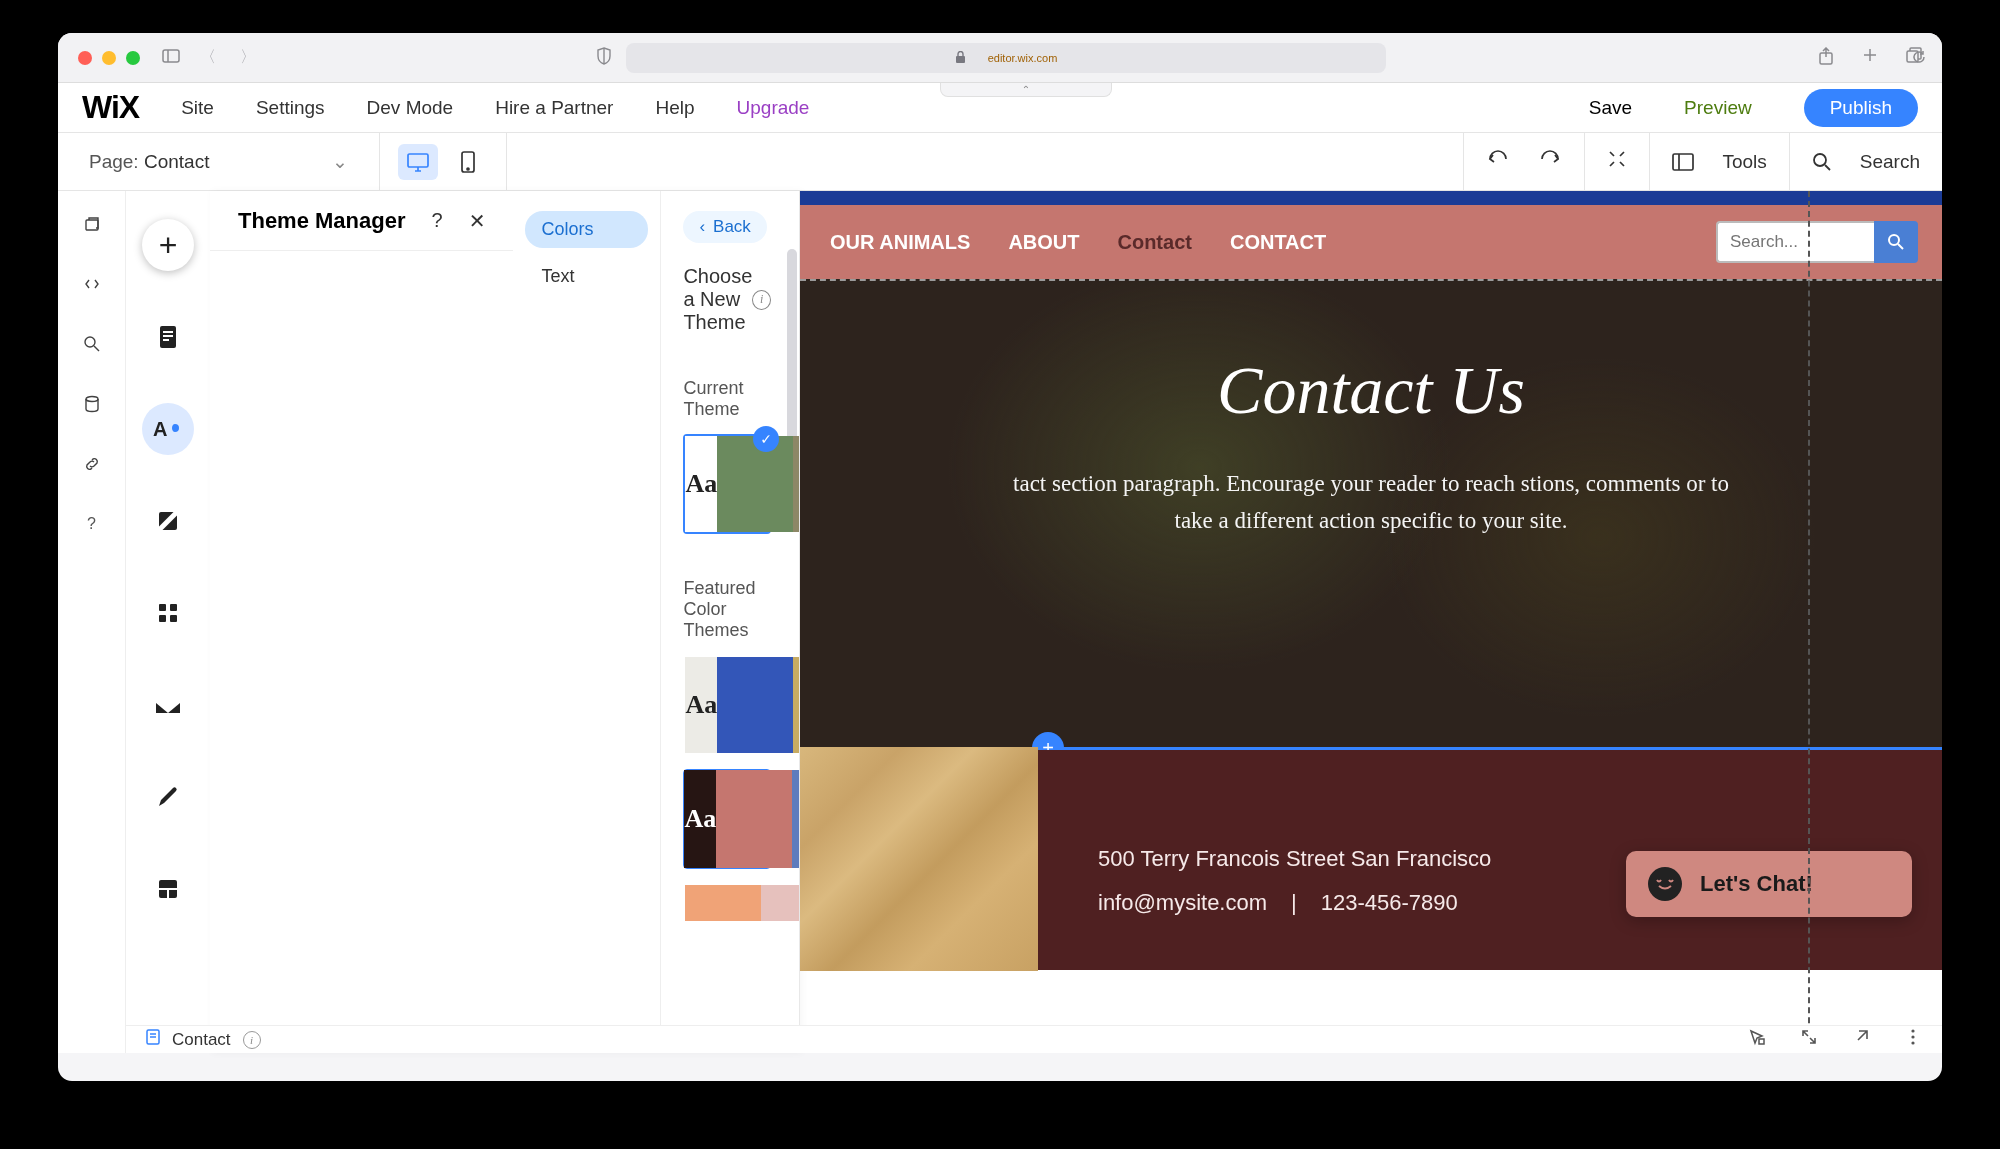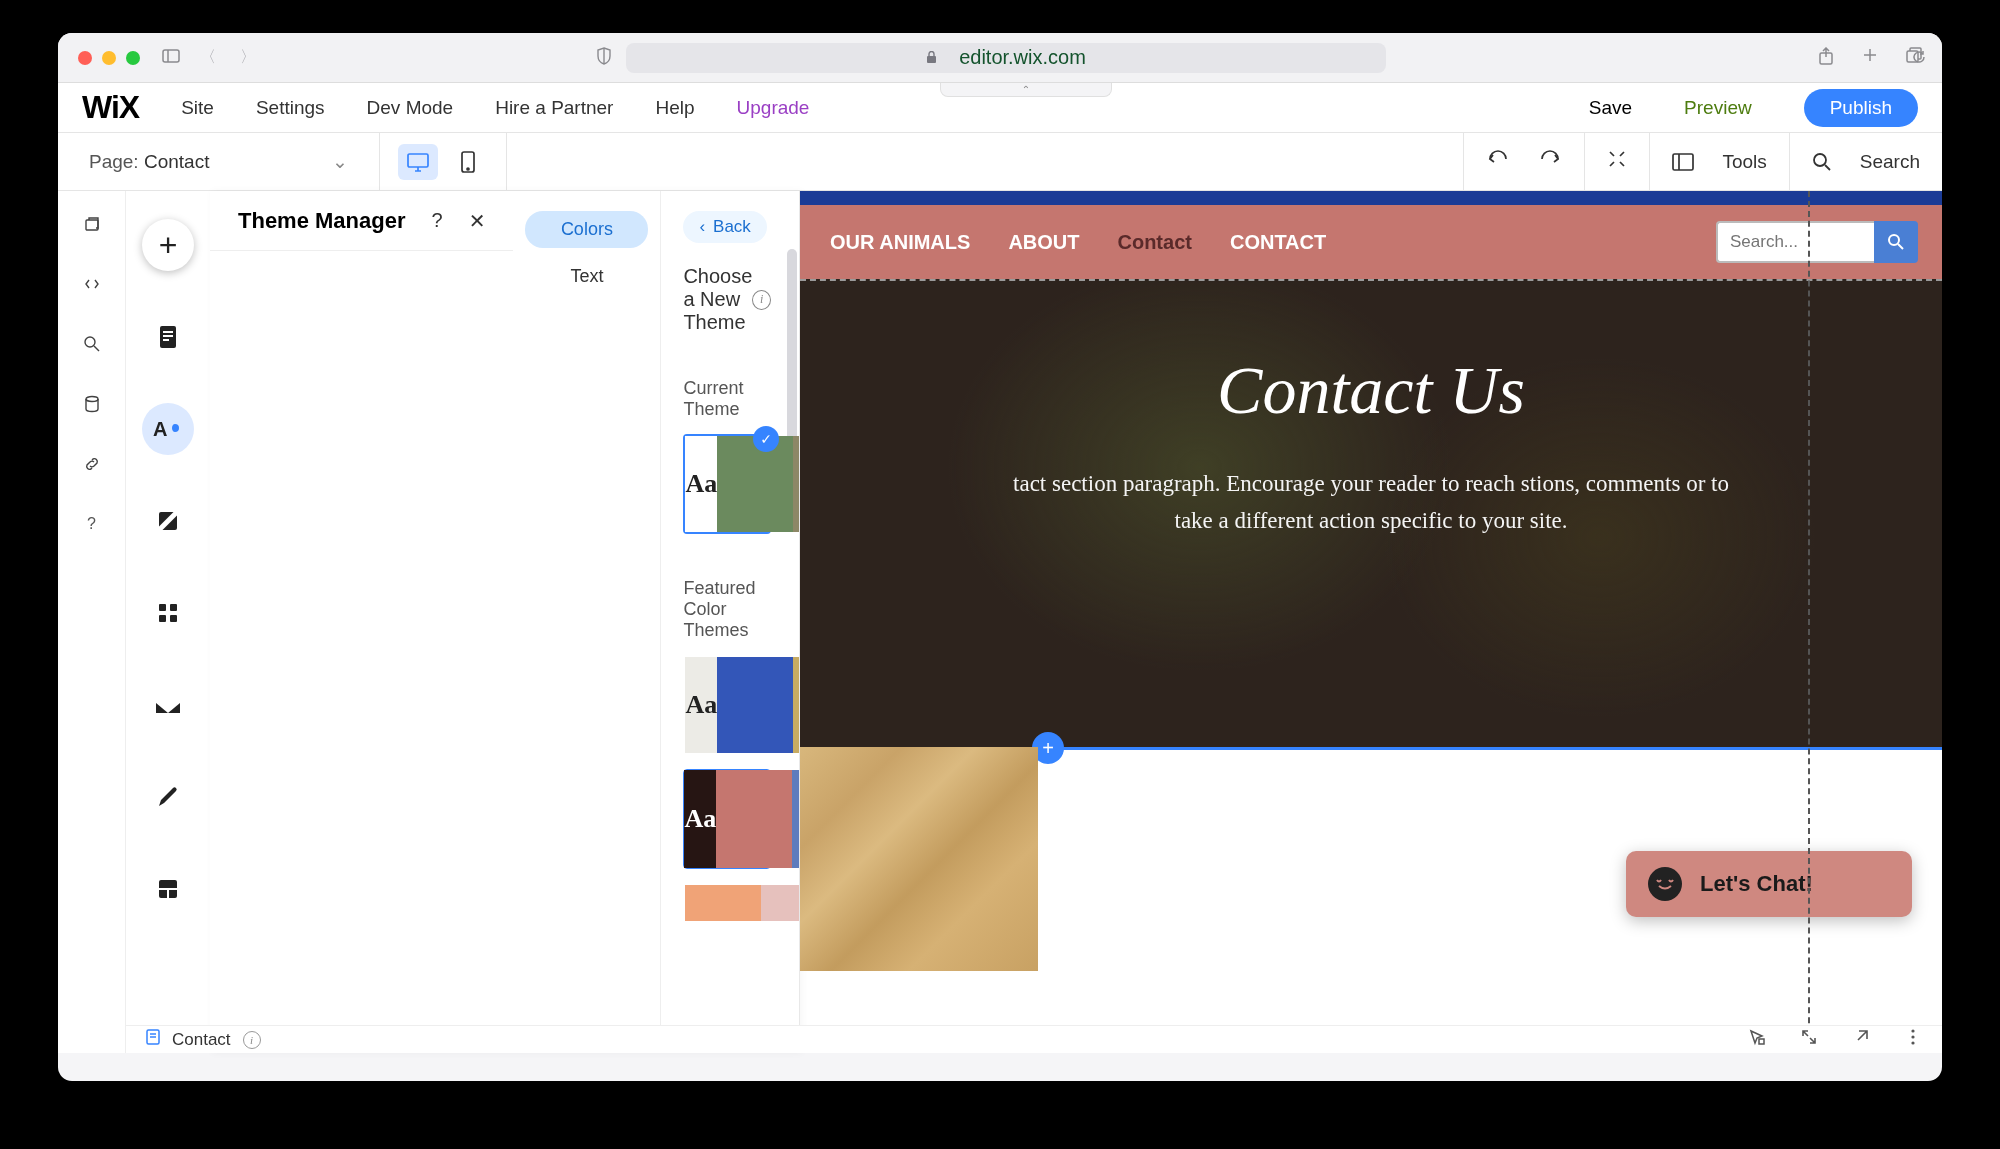--- a/index.html
+++ b/index.html
@@ -9,21 +9,21 @@
 
 .browser-bar { height: 50px; background: #f2f2f4; display: flex; align-items: center; padding: 0 20px; border-bottom: 1px solid #ddd; }
 .traffic { display: flex; gap: 10px; }
 .traffic span { width: 14px; height: 14px; border-radius: 50%; }
 .traffic .r { background: #ff5f56; }
 .traffic .y { background: #ffbd2e; }
 .traffic .g { background: #27c93f; }
 .sidebar-toggle { margin-left: 22px; color: #8a8a8e; }
 .nav-arrows { margin-left: 20px; display: flex; gap: 24px; color: #b0b0b4; }
 .shield { margin-left: 340px; color: #8a8a8e; }
-.url-bar { flex: 0 0 760px; margin-left: 14px; height: 30px; background: #e5e5e9; border-radius: 8px; display: flex; align-items: center; justify-content: center; font-size: 20px; color: #14532d; gap: 22px; }
+.url-bar { flex: 0 0 760px; margin-left: 14px; height: 30px; background: #e5e5e9; border-radius: 8px; display: flex; align-items: center; justify-content: center; font-size: 11px; color: #a16207; gap: 22px; }
 .url-actions { margin-left: auto; display: flex; gap: 28px; color: #8a8a8e; }
 
 
 .wix-menu { height: 50px; background: #fff; display: flex; align-items: center; padding: 0 24px; border-bottom: 1px solid #e5e5e5; position: relative; }
 .wix-logo { font-family: Arial Black, sans-serif; font-size: 32px; font-weight: 900; letter-spacing: -1px; }
 .menu-items { display: flex; gap: 42px; margin-left: 42px; font-size: 19px; color: #333; }
 .menu-items .upgrade { color: #9a3fc4; }
 .menu-right { margin-left: auto; display: flex; align-items: center; gap: 52px; font-size: 19px; }
 .menu-right .preview { color: #4d7c0f; }
 .publish-btn { background: #3684ff; color: #fff; padding: 8px 26px; border-radius: 22px; border: none; font-size: 19px; }
@@ -55,21 +55,21 @@
 .tool.add { box-shadow: 0 2px 8px rgba(0,0,0,.25); font-size: 32px; font-weight: 300; }
 .tool.active { background: #dce9ff; }
 
 
 .theme-panel { width: 590px; background: #fff; border-right: 1px solid #e8e8e8; box-shadow: 2px 0 8px rgba(0,0,0,.04); display: flex; flex-direction: row; }
 .panel-header { height: 60px; display: flex; align-items: center; padding: 0 28px; border-bottom: 1px solid #eee; }
 .panel-header h2 { font-size: 22px; font-weight: 700; }
 .panel-header .spacer { flex: 1; }
 .panel-header .ico { margin-left: 26px; font-size: 20px; color: #333; cursor: pointer; }
 .panel-body { flex: 1; display: flex; overflow: hidden; }
-.panel-tabs { width: 148px; border-right: 1px solid #eee; padding: 20px 12px; text-align: center; }
+.panel-tabs { width: 148px; border-right: 1px solid #eee; padding: 20px 12px; }
 .panel-tab { padding: 8px 16px; border-radius: 18px; font-size: 18px; color: #333; margin-bottom: 10px; cursor: pointer; }
 .panel-tab.active { background: #d1e7fe; color: #1b6fd0; font-weight: 500; }
 .panel-content { flex: 1; padding: 20px 28px 0 22px; overflow-y: auto; position: relative; }
 .back-chip { display: inline-flex; align-items: center; gap: 8px; background: #edf6ff; color: #1b6fd0; padding: 6px 16px; border-radius: 18px; font-size: 17px; cursor: pointer; }
 .choose-row { display: flex; align-items: center; margin-top: 22px; }
 .choose-row h3 { font-size: 20px; font-weight: 400; color: #333; flex: 1; }
 .info-ico { width: 20px; height: 20px; border: 1.5px solid #888; border-radius: 50%; display: flex; align-items: center; justify-content: center; font-size: 12px; color: #888; font-style: italic; font-family: serif; }
 .section-label { margin-top: 44px; font-size: 18px; color: #555; }
 .swatch-row { margin-top: 14px; height: 100px; border: 2px solid transparent; border-radius: 4px; display: flex; position: relative; cursor: pointer; }
 .swatch-row.current { border: 2.5px solid #3684ff; }
@@ -405,20 +405,28 @@
           </button>
         </div>
       </div>
       <div class="hero">
         <h1>Contact Us</h1>
         <p>tact section paragraph. Encourage your reader to reach stions, comments or to take a different action specific to your site.</p>
       </div>
       <div class="divider-line"></div>
       <div class="add-bubble">+</div>
       <div class="sand"></div>
+      <div class="footer-area">
+        <div class="line1">500 Terry Francois Street San Francisco</div>
+        <div class="line2">
+          <span>info@mysite.com</span>
+          <span>|</span>
+          <span>123-456-7890</span>
+        </div>
+      </div>
       <div class="chat-pill">
         <div class="chat-face">
           <svg width="22" height="14" viewBox="0 0 22 14" stroke="#cf8880" stroke-width="2" fill="none">
               <path d="M3 3 Q5 6 7 3 M15 3 Q17 6 19 3 M5 9 Q11 14 17 9"></path>
             </svg>
         </div>
         <span>Let's Chat!</span>
       </div>
       <div class="guide-line"></div>
     </div>

